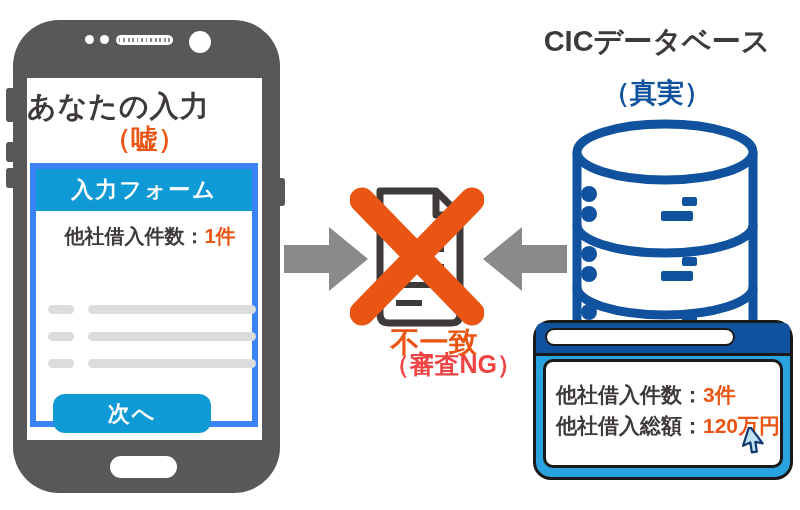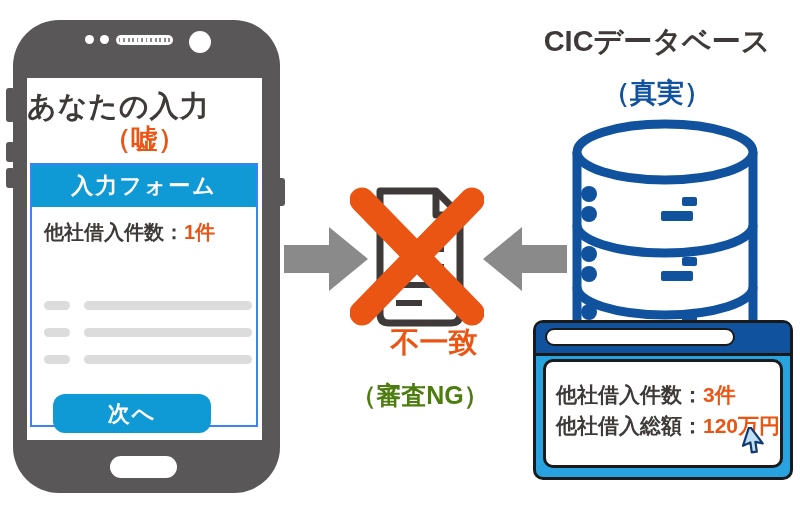--- a/index.html
+++ b/index.html
@@ -11,39 +11,39 @@
   .side-btn{position:absolute;background:#595757;border-radius:3px;}
   .phone{position:absolute;left:13px;top:20px;width:267px;height:473px;background:#595757;border-radius:46px;}
   .phone .dot{position:absolute;top:15px;width:9px;height:9px;background:#fff;border-radius:50%;}
   .grille{position:absolute;left:103px;top:15px;width:57px;height:10px;border-radius:5px;background:#fff;
           background-image:repeating-linear-gradient(90deg,#8a8a8a 0 1.5px,rgba(0,0,0,0) 1.5px 4.5px);
           background-size:51px 4px;background-position:3px 3px;background-repeat:no-repeat;}
   .camera{position:absolute;left:176px;top:11px;width:22px;height:22px;background:#fff;border-radius:50%;}
   .screen{position:absolute;left:14px;top:58px;width:235px;height:362px;background:#fff;}
   .screen-title{margin:12px 0 0;text-align:left;font-size:29px;line-height:32px;color:#3e3a39;letter-spacing:1px;}
   .screen-sub{margin:2px 0 0;text-align:center;font-size:27px;line-height:30px;color:#ea5514;}
-  .form{position:absolute;left:3px;top:85px;width:228px;height:264px;border:2px solid #3b82f6;box-sizing:border-box;background:#fff;}
+  .form{position:absolute;left:3px;top:85px;width:228px;height:264px;border:6px solid #3b82f6;box-sizing:border-box;background:#fff;}
   .form-header{background:#0f9ad6;color:#fff;font-size:22px;text-align:center;height:42px;line-height:42px;letter-spacing:2px;}
   .form-rows{padding:8px 0 0 12px;}
-  .form-row{font-size:20px;line-height:35px;color:#3e3a39;white-space:nowrap;}
+  .form-row{font-size:20px;line-height:35px;color:#3e3a39;white-space:nowrap;text-align:center;}
   .val{color:#ea5514;}
   .ph-row{position:absolute;left:12px;display:flex;gap:14px;align-items:center;}
   .ph-short{width:26px;height:9px;background:#dcdcdc;border-radius:5px;}
   .ph-long{width:168px;height:9px;background:#dcdcdc;border-radius:5px;}
   .next-btn{position:absolute;left:26px;top:316px;width:158px;height:39px;background:#0f9ad6;border-radius:12px;
             color:#fff;font-size:22px;text-align:center;line-height:39px;letter-spacing:2px;cursor:pointer;}
   .home{position:absolute;left:97px;top:436px;width:67px;height:22px;background:#fff;border-radius:11px;}
   
   .icon-abs{position:absolute;}
   .mismatch{position:absolute;left:344px;top:326px;width:180px;text-align:center;color:#ea5514;font-size:29px;line-height:32px;}
-  .mismatch-note{position:absolute;left:318px;top:380px;width:204px;text-align:center;color:#4d7c0f;font-size:25px;line-height:30px;}
+  .mismatch-note{position:absolute;left:318px;top:349px;width:204px;text-align:right;color:#ef4444;font-size:25px;line-height:30px;}
   
   .db-title{position:absolute;left:520px;top:25px;width:274px;text-align:center;font-size:29px;line-height:32px;color:#3e3a39;}
   .db-sub{position:absolute;left:520px;top:78px;width:274px;text-align:center;font-size:27px;line-height:30px;color:#11529f;}
-  .window{position:absolute;left:533px;top:320px;width:260px;height:160px;background:#29a3df;border:3px solid #1a1a1a;border-radius:10px;box-sizing:border-box;}
+  .window{position:absolute;left:533px;top:320px;width:260px;height:160px;background:#29a3df;border:3px solid #1a1a1a;border-radius:18px;box-sizing:border-box;}
   .win-titlebar{position:relative;height:30px;background:#11529f;border-bottom:3px solid #1a1a1a;border-radius:6px 6px 0 0;}
   .win-pill{position:absolute;left:9px;top:5px;width:190px;height:18px;background:#fff;border:2px solid #1a1a1a;border-radius:10px;box-sizing:border-box;}
   .win-content{position:absolute;left:7px;right:7px;top:36px;bottom:9px;background:#fff;border:3px solid #1a1a1a;border-radius:10px;box-sizing:border-box;padding:17px 0 0 10px;}
   .win-row{font-size:21px;line-height:31px;color:#3e3a39;white-space:nowrap;}
   .cursor{position:absolute;right:14px;bottom:10px;}
 </style>
 </head>
 <body>
 
 <div class="canvas">

